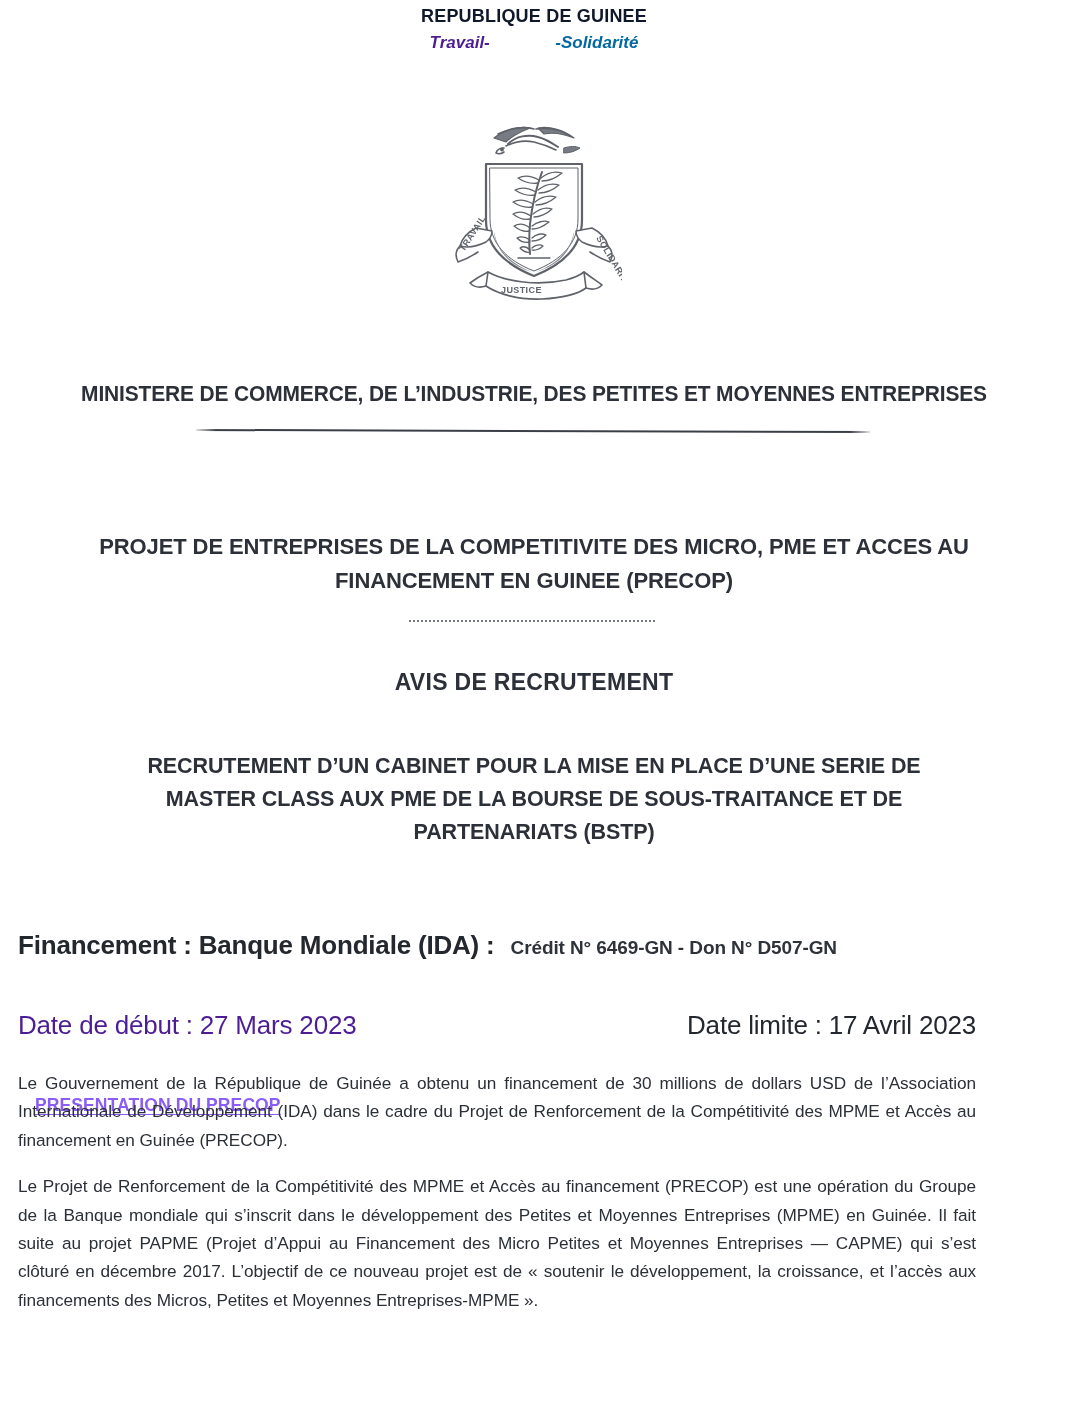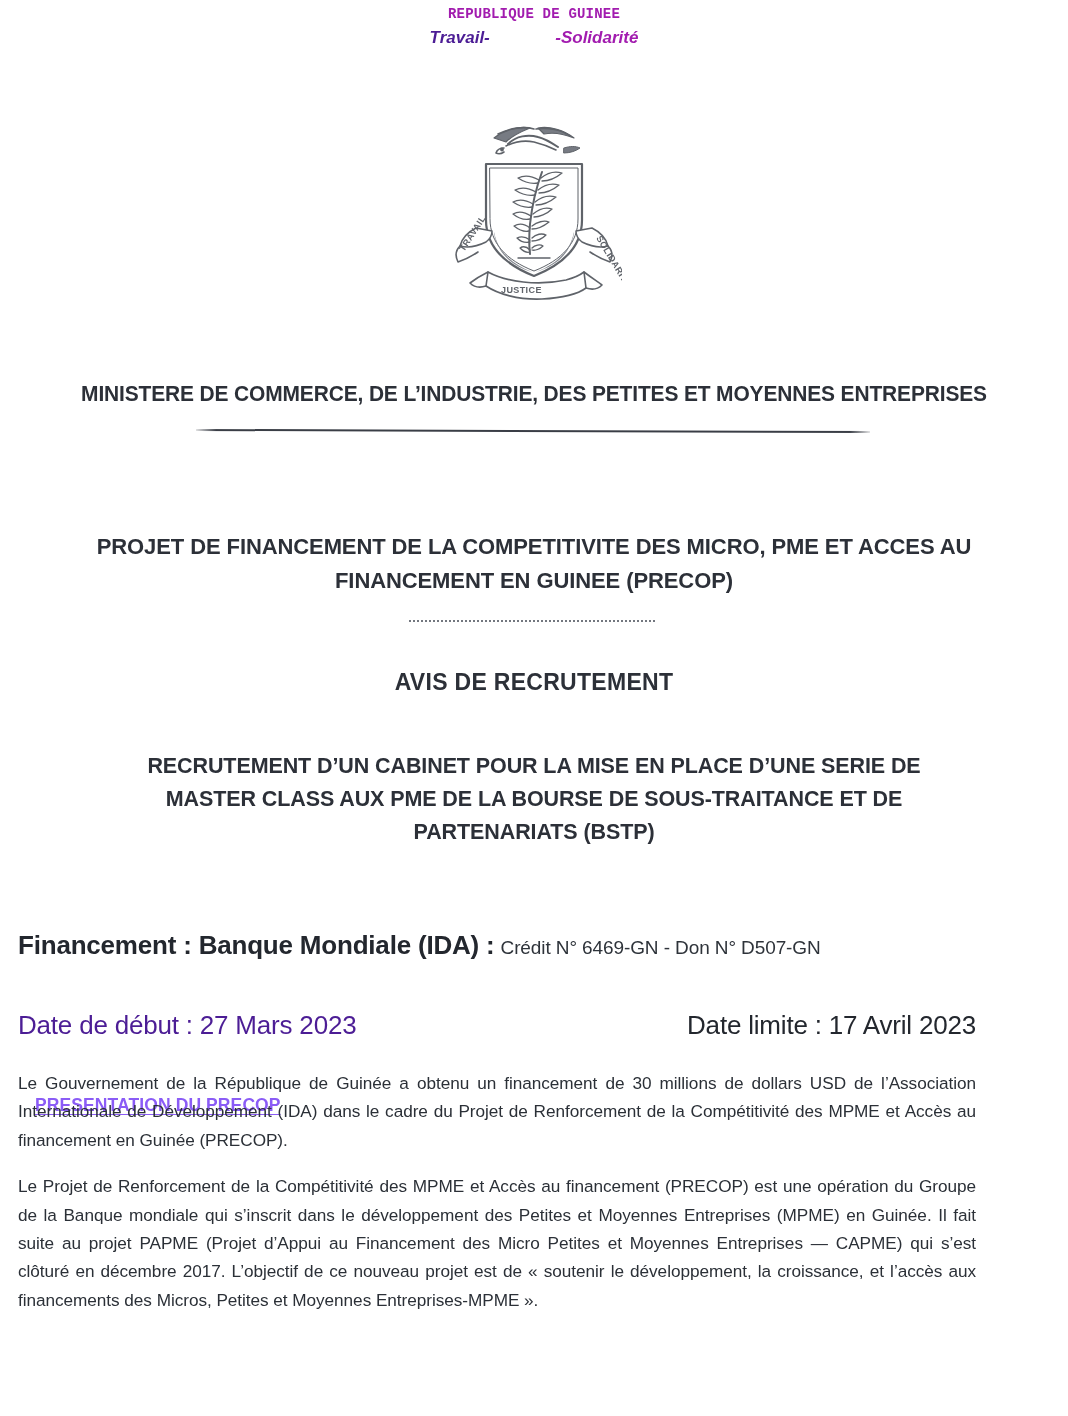--- a/index.html
+++ b/index.html
@@ -18,42 +18,41 @@
 
   
   .header-block {
     position: absolute;
     top: 6px;
     left: 0;
     width: 1068px;
     text-align: center;
   }
   .republic-line {
-    font-size: 14px;
+    font-size: 18px;
     font-weight: bold;
     letter-spacing: 0.2px;
-    color: #a21caf;
+    color: #0f172a;
     font-stretch: condensed;
-    font-family: Liberation Mono, monospace;
   }
   .motto-line {
     margin-top: 6px;
     font-size: 17px;
     font-style: italic;
     font-weight: bold;
   }
   .motto-travail {
     color: #4c1d95;
   }
   .motto-gap {
     display: inline-block;
     width: 56px;
   }
   .motto-solidarite {
-    color: #a21caf;
+    color: #0369a1;
   }
 
   
   .emblem-wrap {
     position: absolute;
     top: 112px;
     left: 0;
     width: 1068px;
     display: flex;
     justify-content: center;
@@ -156,23 +155,23 @@
     white-space: nowrap;
   }
   .financing-label {
     font-size: 26px;
     font-weight: bold;
     color: #23272e;
     letter-spacing: -0.2px;
   }
   .financing-value {
     font-size: 19px;
-    font-weight: normal;
+    font-weight: bold;
     color: #2e333a;
-    margin-left: 6px;
+    margin-left: 16px;
     letter-spacing: -0.1px;
   }
 
   
   .dates-row {
     position: absolute;
     top: 1010px;
     left: 18px;
     width: 1020px;
     display: flex;
@@ -295,21 +294,21 @@
     </g>
   </svg>
 </div>
 
 <div class="ministry-row">
   <div class="ministry-title">MINISTERE DE COMMERCE, DE L’INDUSTRIE, DES PETITES ET MOYENNES ENTREPRISES</div>
   <div class="ministry-rule"></div>
 </div>
 
 <div class="project-title">
-  <div>PROJET DE FINANCEMENT DE LA COMPETITIVITE DES MICRO, PME ET ACCES AU</div>
+  <div>PROJET DE ENTREPRISES DE LA COMPETITIVITE DES MICRO, PME ET ACCES AU</div>
   <div>FINANCEMENT EN GUINEE (PRECOP)</div>
 </div>
 <div class="dotted-sep"></div>
 
 <div class="avis-title">AVIS DE RECRUTEMENT</div>
 
 <div class="mission-title">
   <div>RECRUTEMENT D’UN CABINET POUR LA MISE EN PLACE D’UNE SERIE DE</div>
   <div>MASTER CLASS AUX PME DE LA BOURSE DE SOUS-TRAITANCE ET DE</div>
   <div>PARTENARIATS (BSTP)</div>

